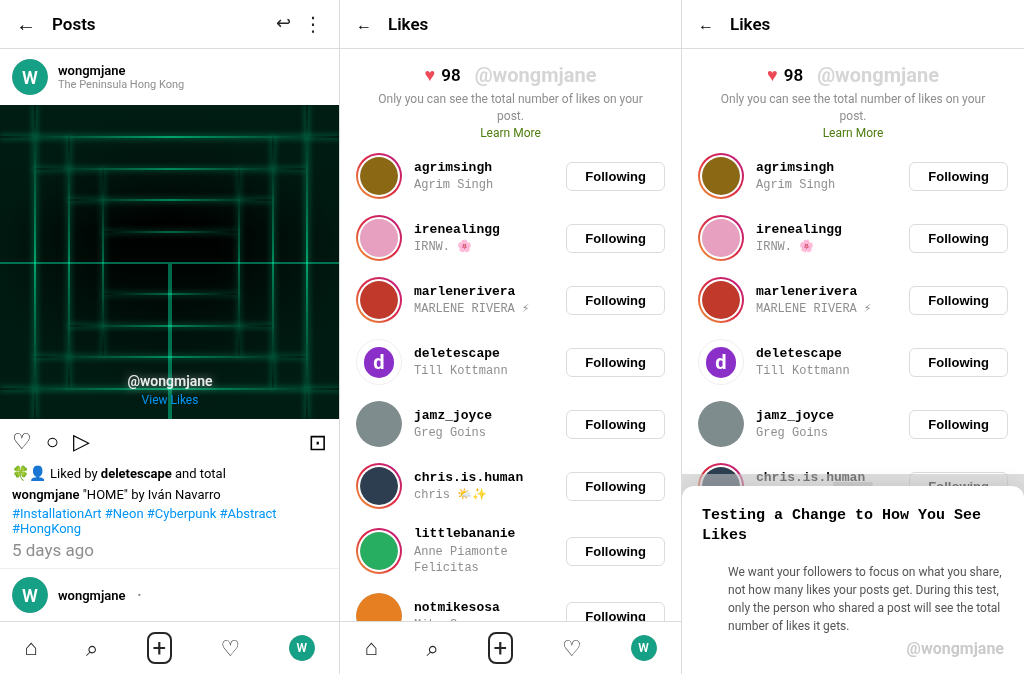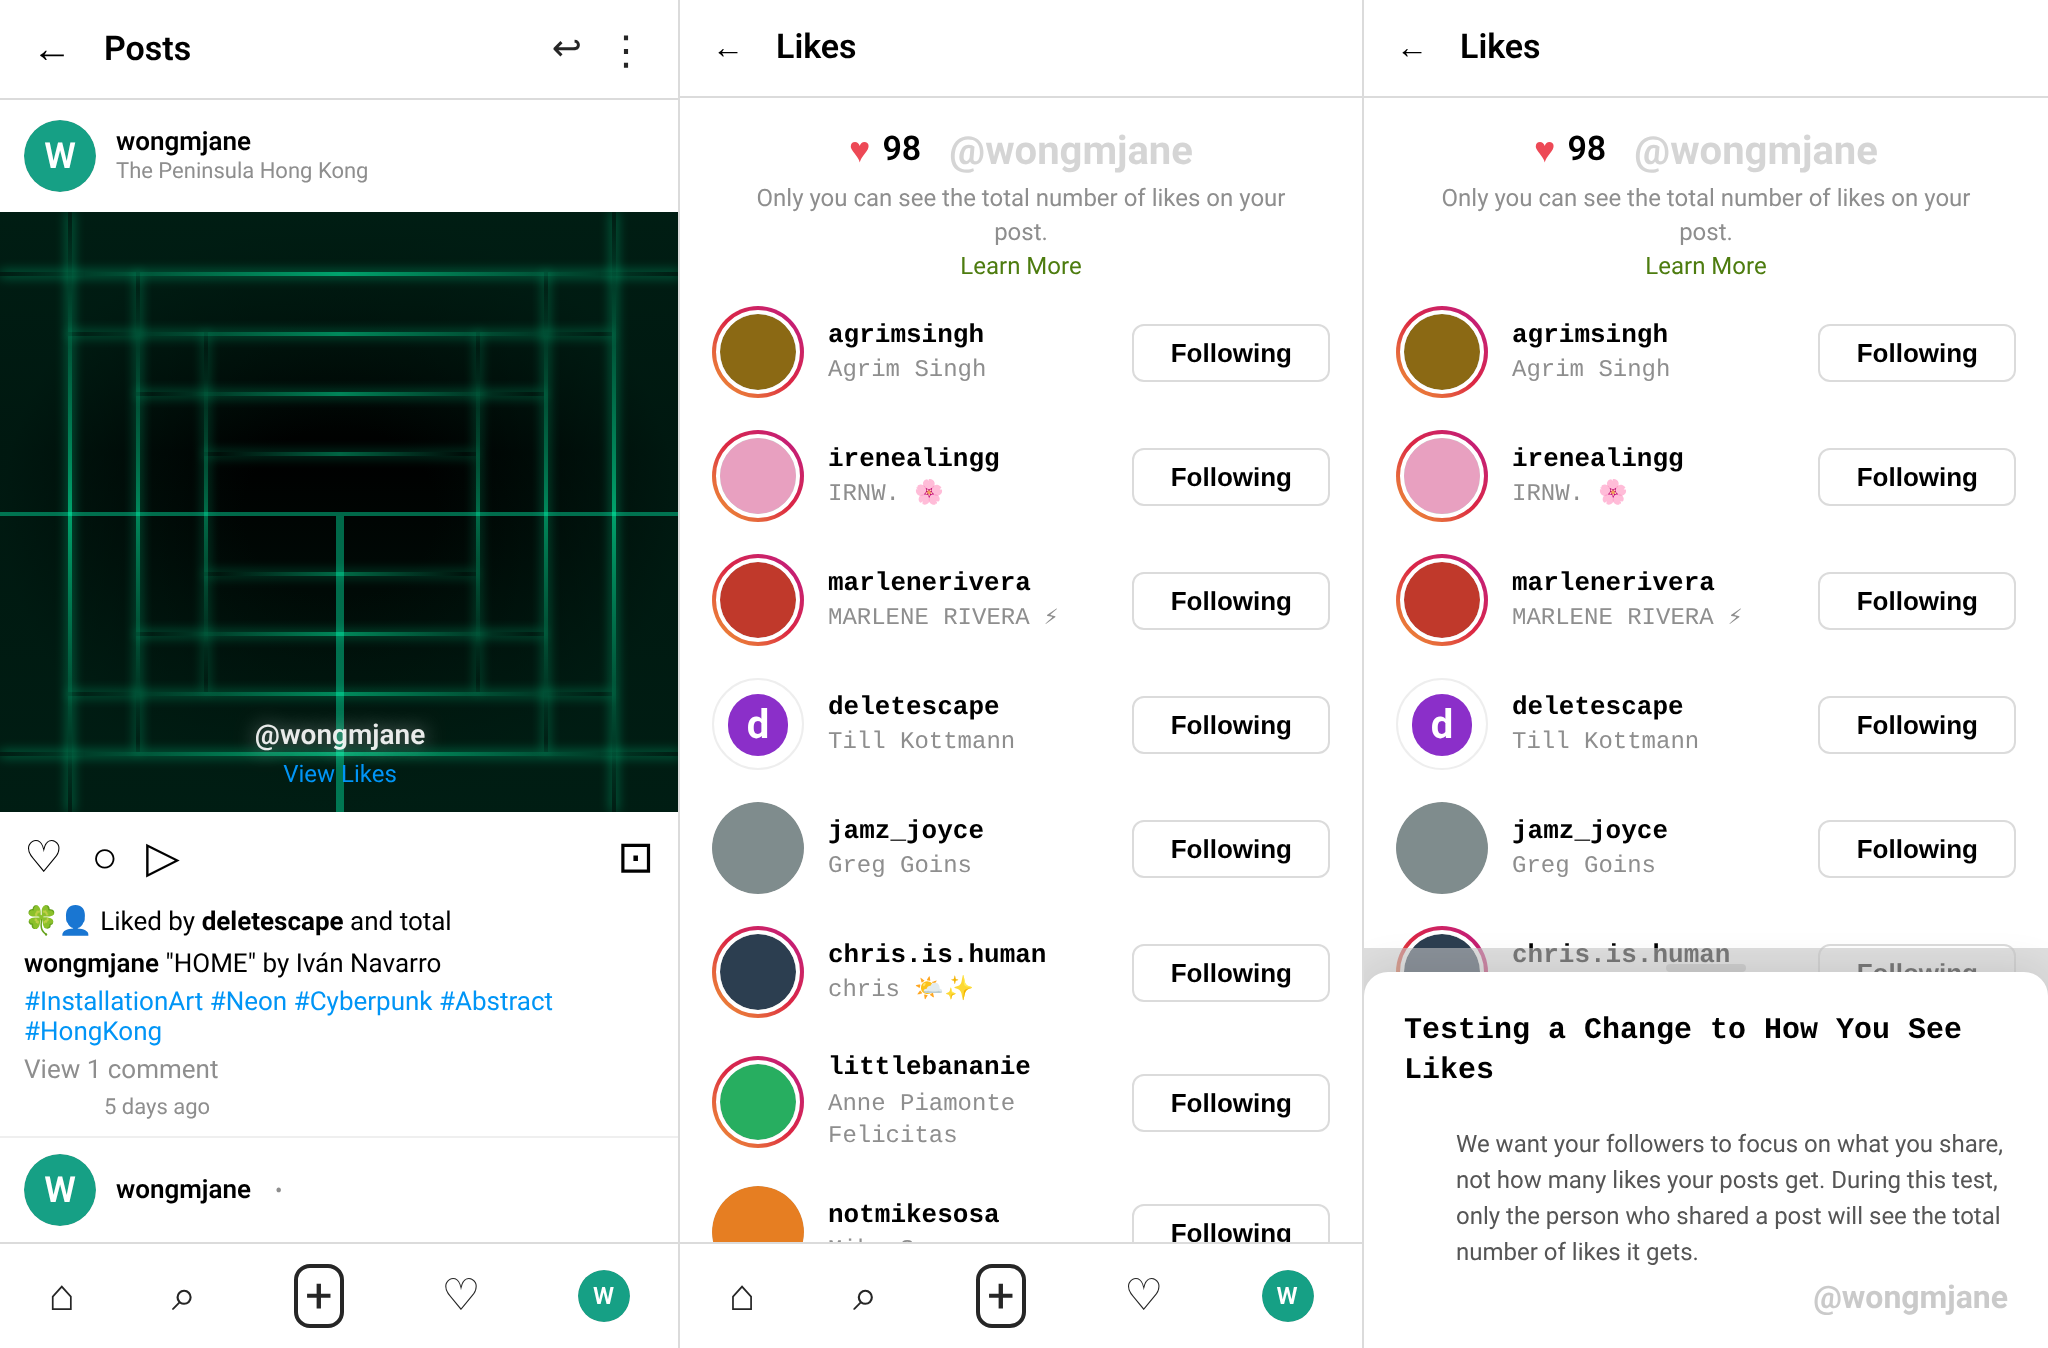--- a/index.html
+++ b/index.html
@@ -175,23 +175,22 @@
     }
 
     .post-comment-link {
       padding: 2px 12px;
       font-size: 13px;
       color: #8e8e8e;
     }
 
     .post-time {
       padding: 2px 12px 8px;
-      font-size: 11px;
+      font-size: 17px;
       color: #8e8e8e;
-      margin-left: 40px;
     }
 
     .post-bottom-user {
       display: flex;
       align-items: center;
       padding: 8px 12px;
       border-top: 1px solid #efefef;
       gap: 10px;
     }
 
@@ -499,21 +498,20 @@
     <span>and total</span>
   </div>
 
   <div class="post-caption">
     <strong>wongmjane</strong>
     <span>"HOME" by Iván Navarro</span>
   </div>
 
   <div class="post-hashtags">#InstallationArt #Neon #Cyberpunk #Abstract #HongKong</div>
 
-  <div class="post-comment-link">View 1 comment</div>
 
   <div class="post-time">5 days ago</div>
 
   <div class="post-bottom-user">
     <div class="avatar-sm">
       <div class="avatar-face av-teal">W</div>
     </div>
     <span style="font-size:13px;font-weight:600;">wongmjane</span>
     <span style="font-size:11px;color:#8e8e8e;margin-left:2px;">•</span>
   </div>

